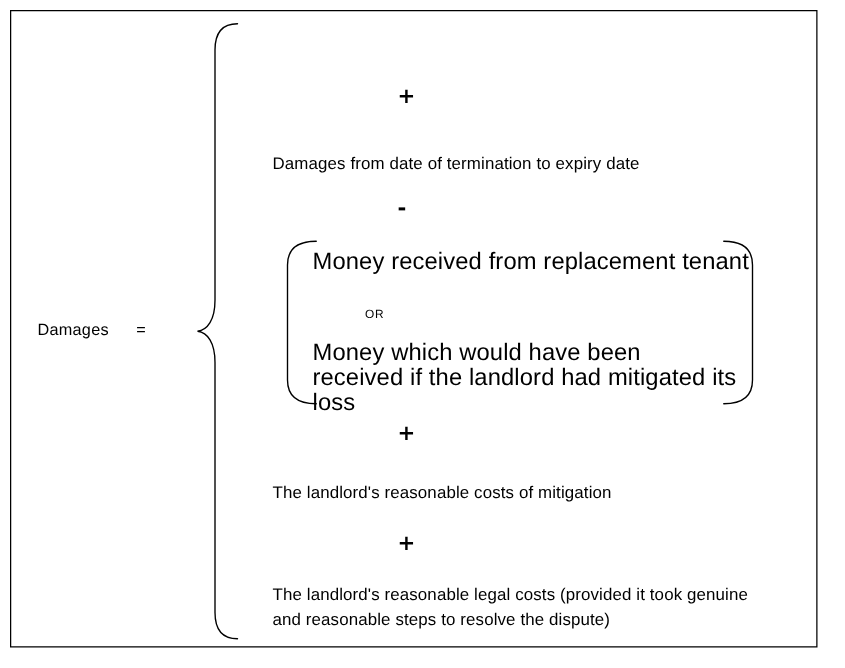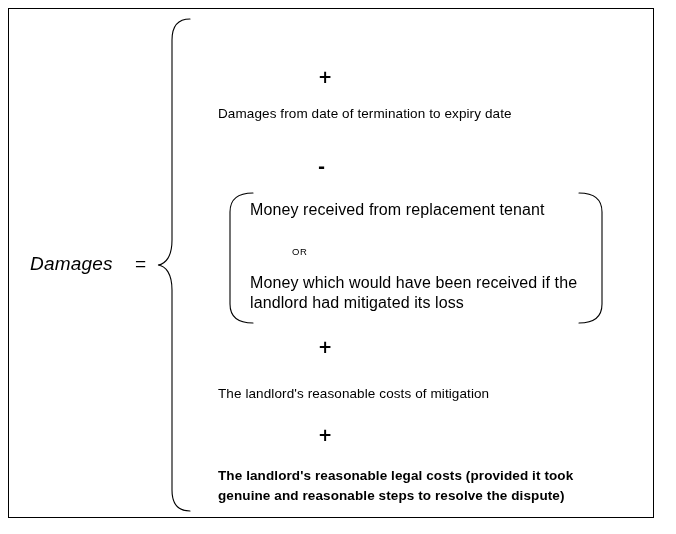--- a/index.html
+++ b/index.html
@@ -31,25 +31,24 @@
     height: 510px;
     border: 1px solid #000000;
     box-sizing: border-box;
   }
 
   
   .lhs {
     position: absolute;
     left: 30px;
     top: 256px;
-    font-size: 19px;
+    font-size: 13px;
     line-height: 16px;
     white-space: nowrap;
     letter-spacing: 0.2px;
-    font-style: italic;
   }
   .lhs .eq {
     margin-left: 22px;
   }
 
   
   .big-brace {
     position: absolute;
     left: 150px;
     top: 12px;
@@ -95,21 +94,21 @@
   .op {
     font-size: 17px;
     font-weight: bold;
     line-height: 18px;
     text-align: left;
     padding-left: 112px;
     font-family: "DejaVu Sans", sans-serif;
   }
 
   .inner-term {
-    font-size: 16px;
+    font-size: 19px;
     line-height: 20px;
     white-space: nowrap;
     letter-spacing: 0.1px;
     padding-left: 44px;
   }
   .inner-term.wrap { white-space: normal; width: 340px; }
 
   .or-label {
     font-size: 9.5px;
     line-height: 14px;
@@ -142,21 +141,21 @@
     </svg>
   </div>
 
   <div class="rows">
 
 
     <div class="row" style="top:60px;">
       <div class="op">+</div>
     </div>
 
-    <div class="row" style="top:96px;">
+    <div class="row" style="top:113px;">
       <div class="term">Damages from date of termination to expiry date</div>
     </div>
 
     <div class="row" style="top:150px;">
       <div class="op">-</div>
     </div>
 
     <div class="row" style="top:192px;">
       <div class="inner-term">Money received from replacement tenant</div>
       <div class="or-label" style="margin-top:25px;">OR</div>
@@ -169,17 +168,17 @@
 
     <div class="row" style="top:376px;">
       <div class="term">The landlord's reasonable costs of mitigation</div>
     </div>
 
     <div class="row" style="top:418px;">
       <div class="op">+</div>
     </div>
 
     <div class="row" style="top:458px; width:406px;">
-      <div class="term two-line" style="width:396px;font-weight:bold;">The landlord's reasonable legal costs (provided it took genuine and reasonable steps to resolve the dispute)</div>
+      <div class="term two-line" style="width:396px;">The landlord's reasonable legal costs (provided it took genuine and reasonable steps to resolve the dispute)</div>
     </div>
 
   </div>
 </div>
 
 </body></html>

